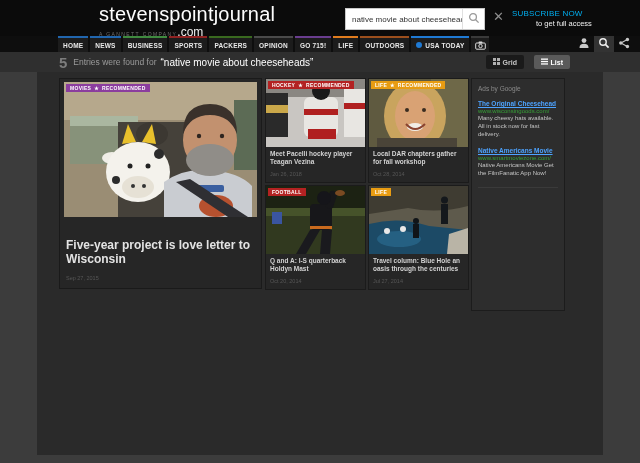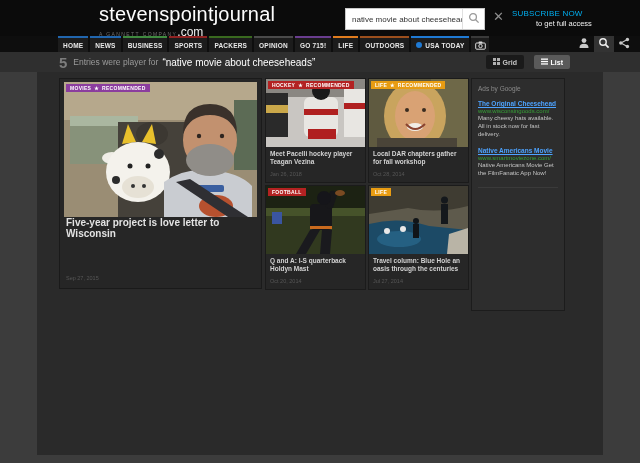--- a/index.html
+++ b/index.html
@@ -58,21 +58,21 @@
 
   
   .content { position:absolute; top:72px; left:37px; width:566px; height:383px;
     background:#2a2a2a; }
   .grid { position:absolute; left:22px; top:6px; display:flex; align-items:flex-start; }
 
   .featured-card { width:203px; height:211px; background:#262626; border:1px solid #1a1a1a;
     margin-right:3px; position:relative; cursor:pointer; }
   .featured-img { position:relative; margin:3px 4px 0 4px; height:135px; overflow:hidden;
     background:#555; }
-  .featured-title { margin:0 6px 0 6px; font-size:10px; font-weight:bold; color:#e3e3e3; }
+  .featured-title { margin:21px 6px 0 6px; font-size:12px; font-weight:bold; color:#e3e3e3; }
   .card-date { position:absolute; bottom:7px; left:6px; font-size:5.5px; color:#565656; }
 
   .small-col { width:101px; margin-right:2px; }
   .small-card { width:101px; height:105px; background:#262626; border:1px solid #1b1b1b;
     margin-bottom:2px; position:relative; cursor:pointer; }
   .small-img { position:relative; width:99px; height:68px; overflow:hidden; background:#555; }
   .small-title { margin:3px 4px 0 4px; font-size:6.5px; font-weight:bold; color:#d2d2d2;
     line-height:1.3; }
   .small-card .card-date { bottom:5px; left:4px; }
 
@@ -195,21 +195,21 @@
             <circle cx="9.4" cy="9.5" r="1.7" fill="#c9c9c9"></circle>
           </svg>
         </span>
       </div>
     </div>
   </div>
 
   <div class="results-bar">
     <div class="results-left">
       <span class="results-count">5</span>
-      <span class="results-label">Entries were player for</span>
+      <span class="results-label">Entries were found for</span>
       <span class="results-query">“native movie about cheeseheads”</span>
     </div>
     <div class="view-btn btn-grid">
       <span>
         <svg width="7" height="7" viewBox="0 0 7 7">
           <rect x="0" y="0" width="3" height="3" fill="#b0b0b0"></rect>
           <rect x="4" y="0" width="3" height="3" fill="#b0b0b0"></rect>
           <rect x="0" y="4" width="3" height="3" fill="#b0b0b0"></rect>
           <rect x="4" y="4" width="3" height="3" fill="#b0b0b0"></rect>
         </svg>

